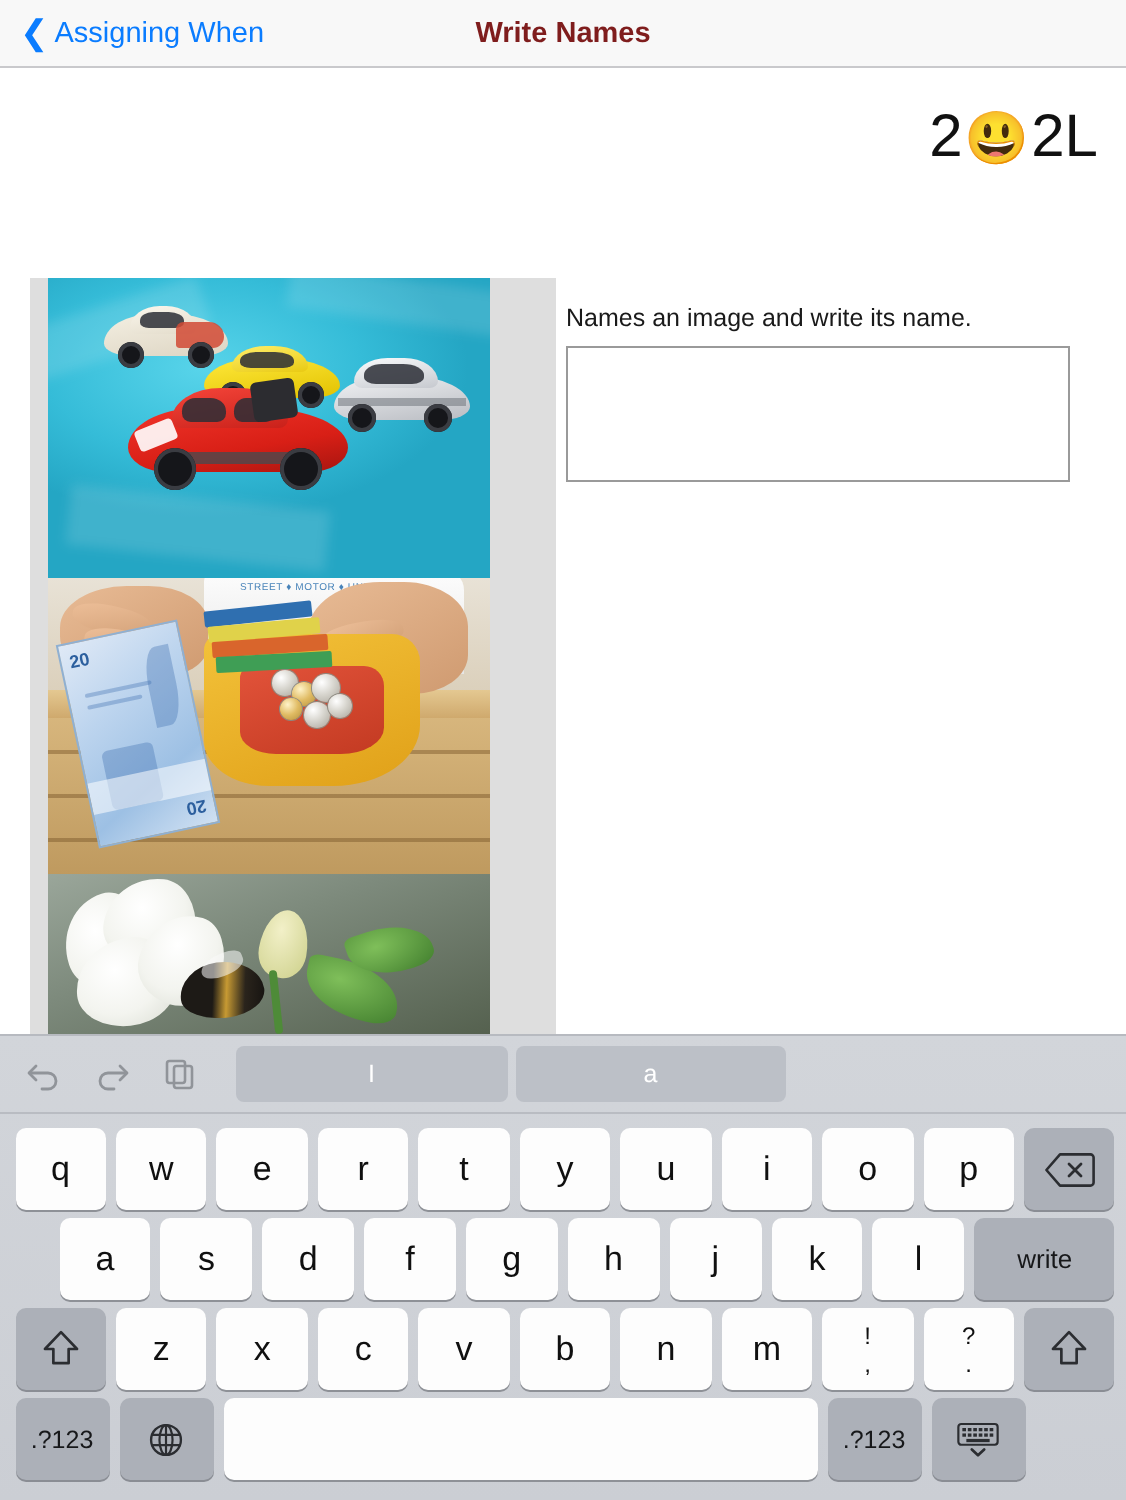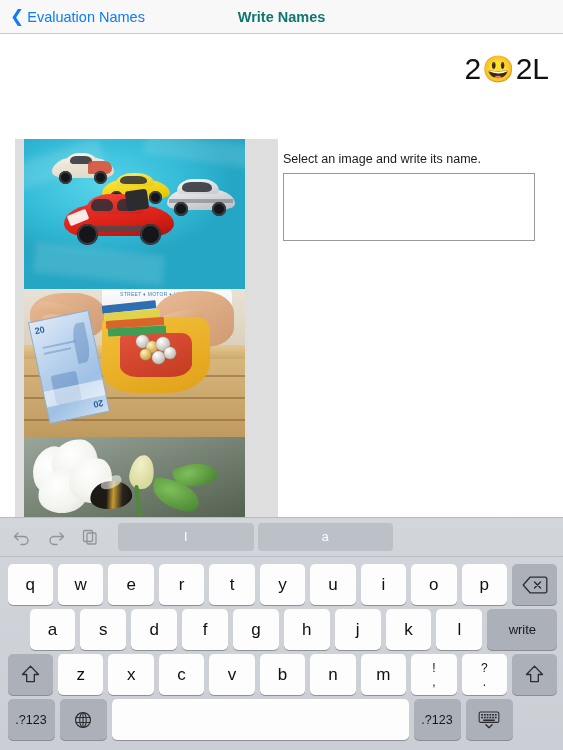--- a/index.html
+++ b/index.html
@@ -21,21 +21,21 @@
   }
   .nav-back {
     position: absolute; left: 10px;
     display: flex; align-items: center;
     color: #0a7cff; font-size: 14.5px;
     cursor: pointer;
   }
   .nav-back .chev { font-size: 17px; margin-right: 3px; line-height: 1; font-weight: 500; }
   .nav-title {
     width: 100%; text-align: center;
-    font-size: 14.5px; font-weight: bold; color: #0f766e;
+    font-size: 14.5px; font-weight: bold; color: #7f1d1d;
   }
   .nav-fwd {
     position: absolute; right: 10px;
     display: flex; align-items: center;
     color: #0a7cff; font-size: 14.5px;
     cursor: pointer;
   }
   .nav-fwd .chev { font-size: 17px; margin-left: 3px; line-height: 1; font-weight: 500; }
 
   
@@ -205,21 +205,21 @@
   svg { display: block; }
 </style>
 </head>
 <body>
 
 <div id="app">
 
   <div class="navbar">
     <div class="nav-back">
       <span class="chev">❮</span>
-      <span>Evaluation Names</span>
+      <span>Assigning When</span>
     </div>
     <div class="nav-title">Write Names</div>
   </div>
 
   <div class="score">
     <span>2</span>
     <span class="emoji">😃</span>
     <span>2L</span>
   </div>
 
@@ -324,21 +324,21 @@
       <div class="bud" style="left:106px;top:18px;width:24px;height:34px;transform:rotate(10deg);"></div>
       <div class="stem" style="left:112px;top:48px;width:4px;height:32px;transform:rotate(-6deg);"></div>
       <div class="leaf" style="left:128px;top:44px;width:48px;height:28px;transform:rotate(12deg);"></div>
       <div class="leaf" style="left:150px;top:26px;width:42px;height:24px;transform:rotate(-18deg);"></div>
       <div class="bee-body" style="left:66px;top:44px;width:42px;height:28px;transform:rotate(-8deg);"></div>
       <div class="bee-wing" style="left:76px;top:40px;width:22px;height:11px;transform:rotate(-22deg);"></div>
     </div>
   </div>
 
   <div class="inst">
-    <div class="inst-top">Select an image and write its name.</div>
+    <div class="inst-top">Names an image and write its name.</div>
     <textarea class="inst-box" placeholder="" style=""></textarea>
   </div>
 
   <div class="kb">
 
     <div class="kb-sugg">
       <div class="sugg-icons">
         <span class="sicon">
           <svg viewBox="0 0 20 20" width="20" height="20">
               <path d="M6 6 L2.5 9.5 L6 13" fill="none" stroke="#5c6066" stroke-width="1.4" stroke-linecap="round" stroke-linejoin="round"></path>

